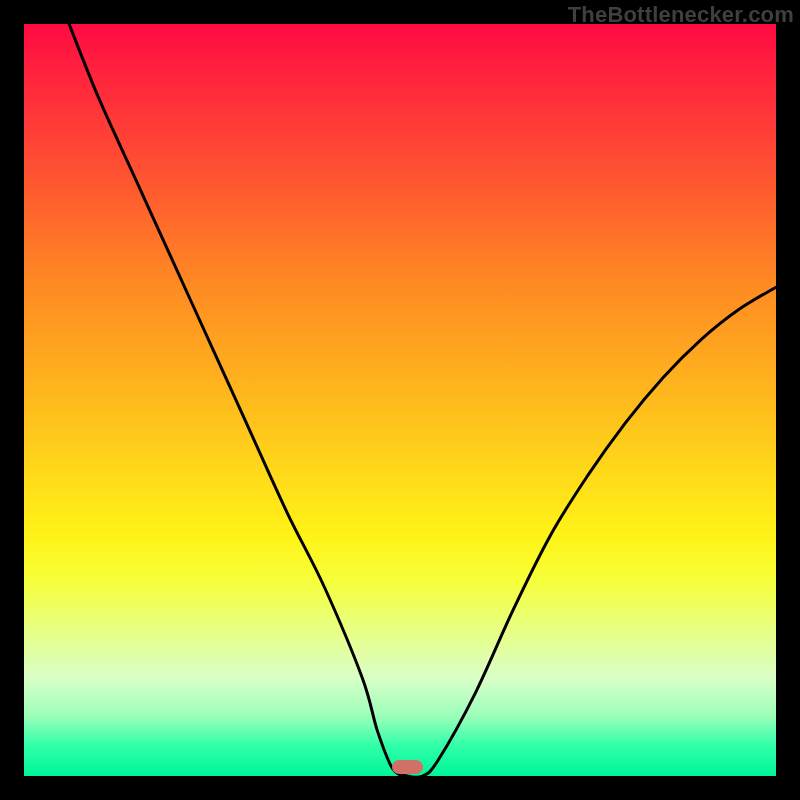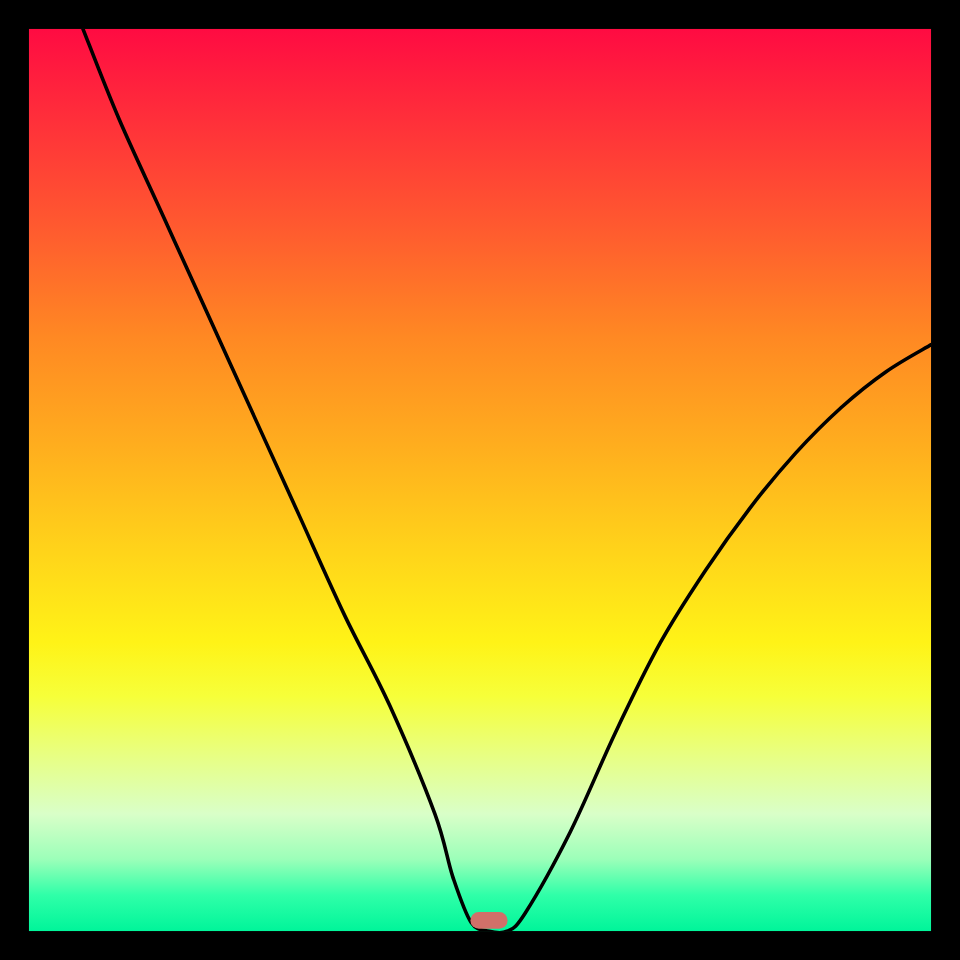--- a/index.html
+++ b/index.html
@@ -63,20 +63,21 @@
     position: absolute;
     background: #d17069;
     border-radius: 8px;
     height: 14px;
   }
 </style>
 </head>
 <body>
 
 <div class="frame">
+  <div class="attribution">TheBottlenecker.com</div>
 
   <div class="plot">
     <div class="gradient"></div>
     <svg class="curve" viewBox="0 0 752 752" preserveAspectRatio="none">
       <path fill="none" stroke="#000" stroke-width="3" stroke-linejoin="round" stroke-linecap="round" d="M 45.1 0.0 C 50.1 12.5, 63.9 48.9, 75.2 75.2 C 86.5 101.5, 100.3 130.3, 112.8 157.9 C 125.3 185.5, 137.9 213.1, 150.4 240.6 C 162.9 268.2, 175.5 295.8, 188.0 323.4 C 200.5 350.9, 213.1 378.5, 225.6 406.1 C 238.1 433.7, 250.7 462.5, 263.2 488.8 C 275.7 515.1, 288.3 536.4, 300.8 564.0 C 313.3 591.6, 329.6 630.4, 338.4 654.2 C 347.2 678.1, 348.4 691.8, 353.4 706.9 C 358.5 721.9, 363.5 737.0, 368.5 744.5 C 373.5 752.0, 378.5 750.7, 383.5 752.0 C 388.5 753.3, 393.5 754.5, 398.6 752.0 C 403.6 749.5, 404.8 750.7, 413.6 737.0 C 422.4 723.2, 438.7 694.3, 451.2 669.3 C 463.7 644.2, 476.3 612.9, 488.8 586.6 C 501.3 560.2, 513.9 533.9, 526.4 511.4 C 538.9 488.8, 551.5 470.0, 564.0 451.2 C 576.5 432.4, 589.1 414.9, 601.6 398.6 C 614.1 382.3, 626.7 367.2, 639.2 353.4 C 651.7 339.7, 664.3 327.1, 676.8 315.8 C 689.3 304.6, 701.9 294.5, 714.4 285.8 C 726.9 277.0, 745.7 267.0, 752.0 263.2"></path>
     </svg>
     <div class="marker" style="left: 368.48px; width: 30.08px; bottom: 2px;"></div>
   </div>
 </div>
 

